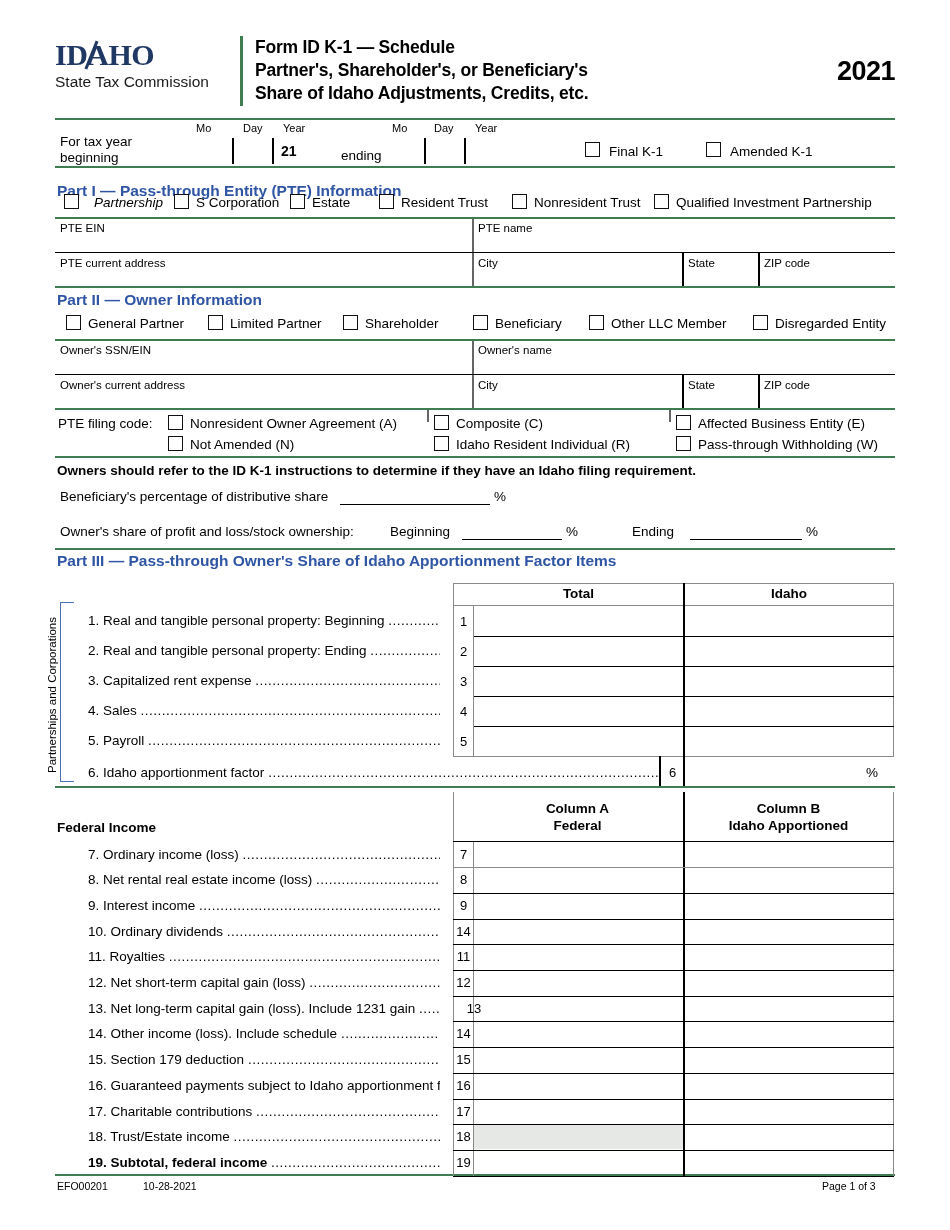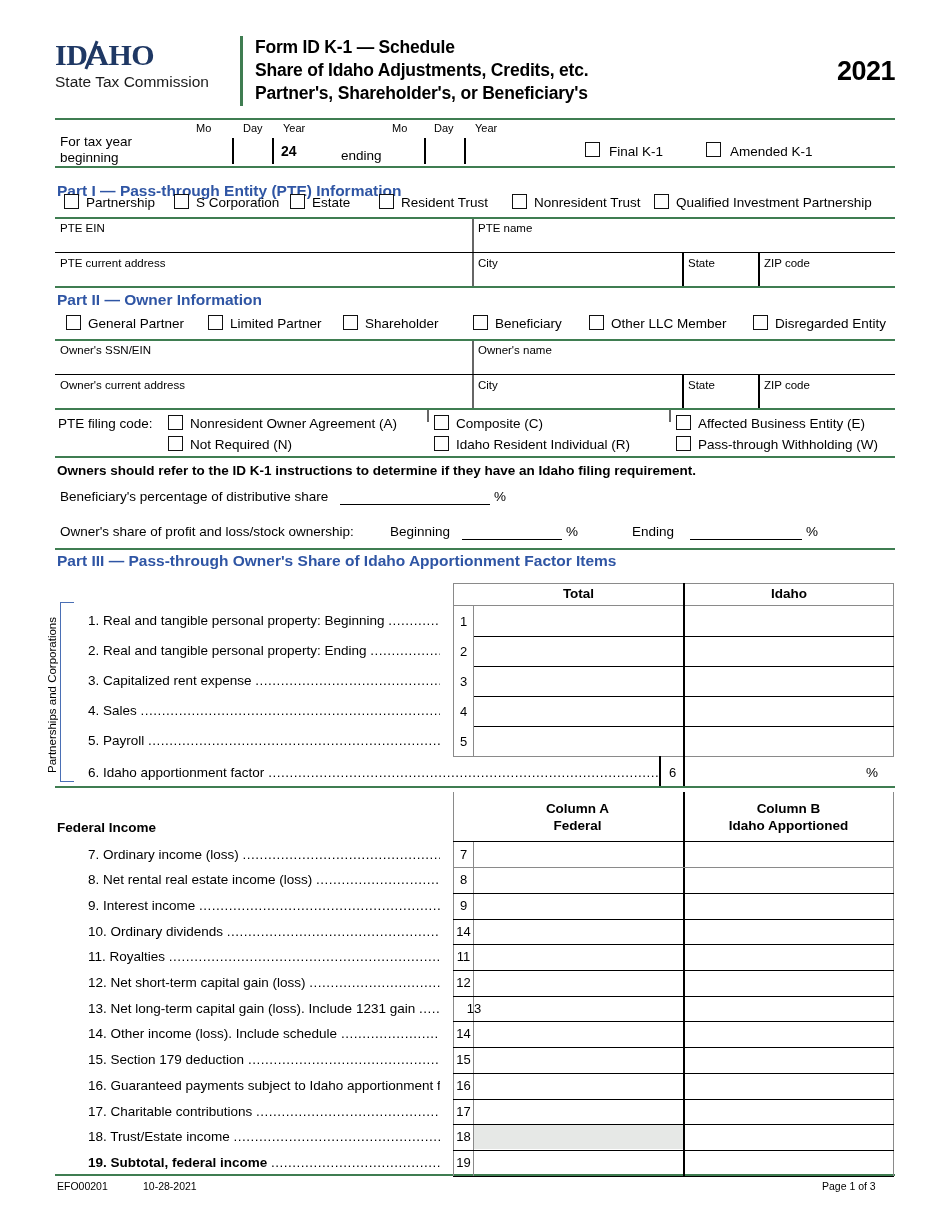--- a/index.html
+++ b/index.html
@@ -80,56 +80,56 @@
 <div class="page">
 
   <div class="header">
     <div class="logo-block">
       <div class="logo-idaho"><span style="position: relative;">IDAHO</span><span style="position: absolute; left: 35px; top: 0px; width: 2.5px; height: 30px; background: rgb(31, 56, 100); transform: rotate(22deg); transform-origin: center center;"></span></div>
       <div class="logo-stc">State Tax Commission</div>
     </div>
     <div class="logo-rule"></div>
     <div class="title-block">
       <div class="title-line">Form ID K-1 — Schedule</div>
+      <div class="title-line">Partner's, Shareholder's, or Beneficiary's</div>
       <div class="title-line">Share of Idaho Adjustments, Credits, etc.</div>
-      <div class="title-line">Partner's, Shareholder's, or Beneficiary's</div>
     </div>
     <div class="year">2021</div>
   </div>
 
   <div class="grule" style="top:118px;"></div>
 
   <div class="lbl-sm" style="left:196px; top:122px;">Mo</div>
   <div class="lbl-sm" style="left:243px; top:122px;">Day</div>
   <div class="lbl-sm" style="left:283px; top:122px;">Year</div>
   <div class="lbl-sm" style="left:392px; top:122px;">Mo</div>
   <div class="lbl-sm" style="left:434px; top:122px;">Day</div>
   <div class="lbl-sm" style="left:475px; top:122px;">Year</div>
 
   <div class="txt" style="left:60px; top:134px;">For tax year</div>
   <div class="txt" style="left:60px; top:150px;">beginning</div>
 
   <div class="vline" style="left:232px; top:138px; height:26px;"></div>
   <div class="vline" style="left:272px; top:138px; height:26px;"></div>
-  <div class="txt-b" style="left:281px; top:143px; font-size:14px;">24</div>
+  <div class="txt-b" style="left:281px; top:143px; font-size:14px;">21</div>
   <div class="txt" style="left:341px; top:148px;">ending</div>
   <div class="vline" style="left:424px; top:138px; height:26px;"></div>
   <div class="vline" style="left:464px; top:138px; height:26px;"></div>
 
   <div class="cb" style="left:585px; top:142px;"></div>
   <div class="txt" style="left:609px; top:144px;">Final K-1</div>
   <div class="cb" style="left:706px; top:142px;"></div>
   <div class="txt" style="left:730px; top:144px;">Amended K-1</div>
 
   <div class="grule" style="top:166px;"></div>
 
   <div class="parthead" style="left:57px; top:182px;text-align:right;">Part I — Pass-through Entity (PTE) Information</div>
 
   <div class="cb" style="left:64px; top:194px;"></div>
-  <div class="txt" style="left:86px; top:195px;">Partnership</div>
+  <div class="txt" style="left:94px; top:195px;font-style:italic;">Partnership</div>
   <div class="cb" style="left:174px; top:194px;"></div>
   <div class="txt" style="left:196px; top:195px;">S Corporation</div>
   <div class="cb" style="left:290px; top:194px;"></div>
   <div class="txt" style="left:312px; top:195px;">Estate</div>
   <div class="cb" style="left:379px; top:194px;"></div>
   <div class="txt" style="left:401px; top:195px;">Resident Trust</div>
   <div class="cb" style="left:512px; top:194px;"></div>
   <div class="txt" style="left:534px; top:195px;">Nonresident Trust</div>
   <div class="cb" style="left:654px; top:194px;"></div>
   <div class="txt" style="left:676px; top:195px;">Qualified Investment Partnership</div>
@@ -181,21 +181,21 @@
 
   <div class="txt" style="left:58px; top:416px;">PTE filing code:</div>
   <div class="cb" style="left:168px; top:415px;"></div>
   <div class="txt" style="left:190px; top:416px;">Nonresident Owner Agreement (A)</div>
   <div class="cb" style="left:434px; top:415px;"></div>
   <div class="txt" style="left:456px; top:416px;">Composite (C)</div>
   <div class="cb" style="left:676px; top:415px;"></div>
   <div class="txt" style="left:698px; top:416px;">Affected Business Entity (E)</div>
 
   <div class="cb" style="left:168px; top:436px;"></div>
-  <div class="txt" style="left:190px; top:437px;">Not Required (N)</div>
+  <div class="txt" style="left:190px; top:437px;">Not Amended (N)</div>
   <div class="cb" style="left:434px; top:436px;"></div>
   <div class="txt" style="left:456px; top:437px;">Idaho Resident Individual (R)</div>
   <div class="cb" style="left:676px; top:436px;"></div>
   <div class="txt" style="left:698px; top:437px;">Pass-through Withholding (W)</div>
 
   <div class="vline" style="left:427px; top:410px; height:12px; background:#666;"></div>
   <div class="vline" style="left:669px; top:410px; height:12px; background:#666;"></div>
 
   <div class="grule" style="top:456px;"></div>
 

